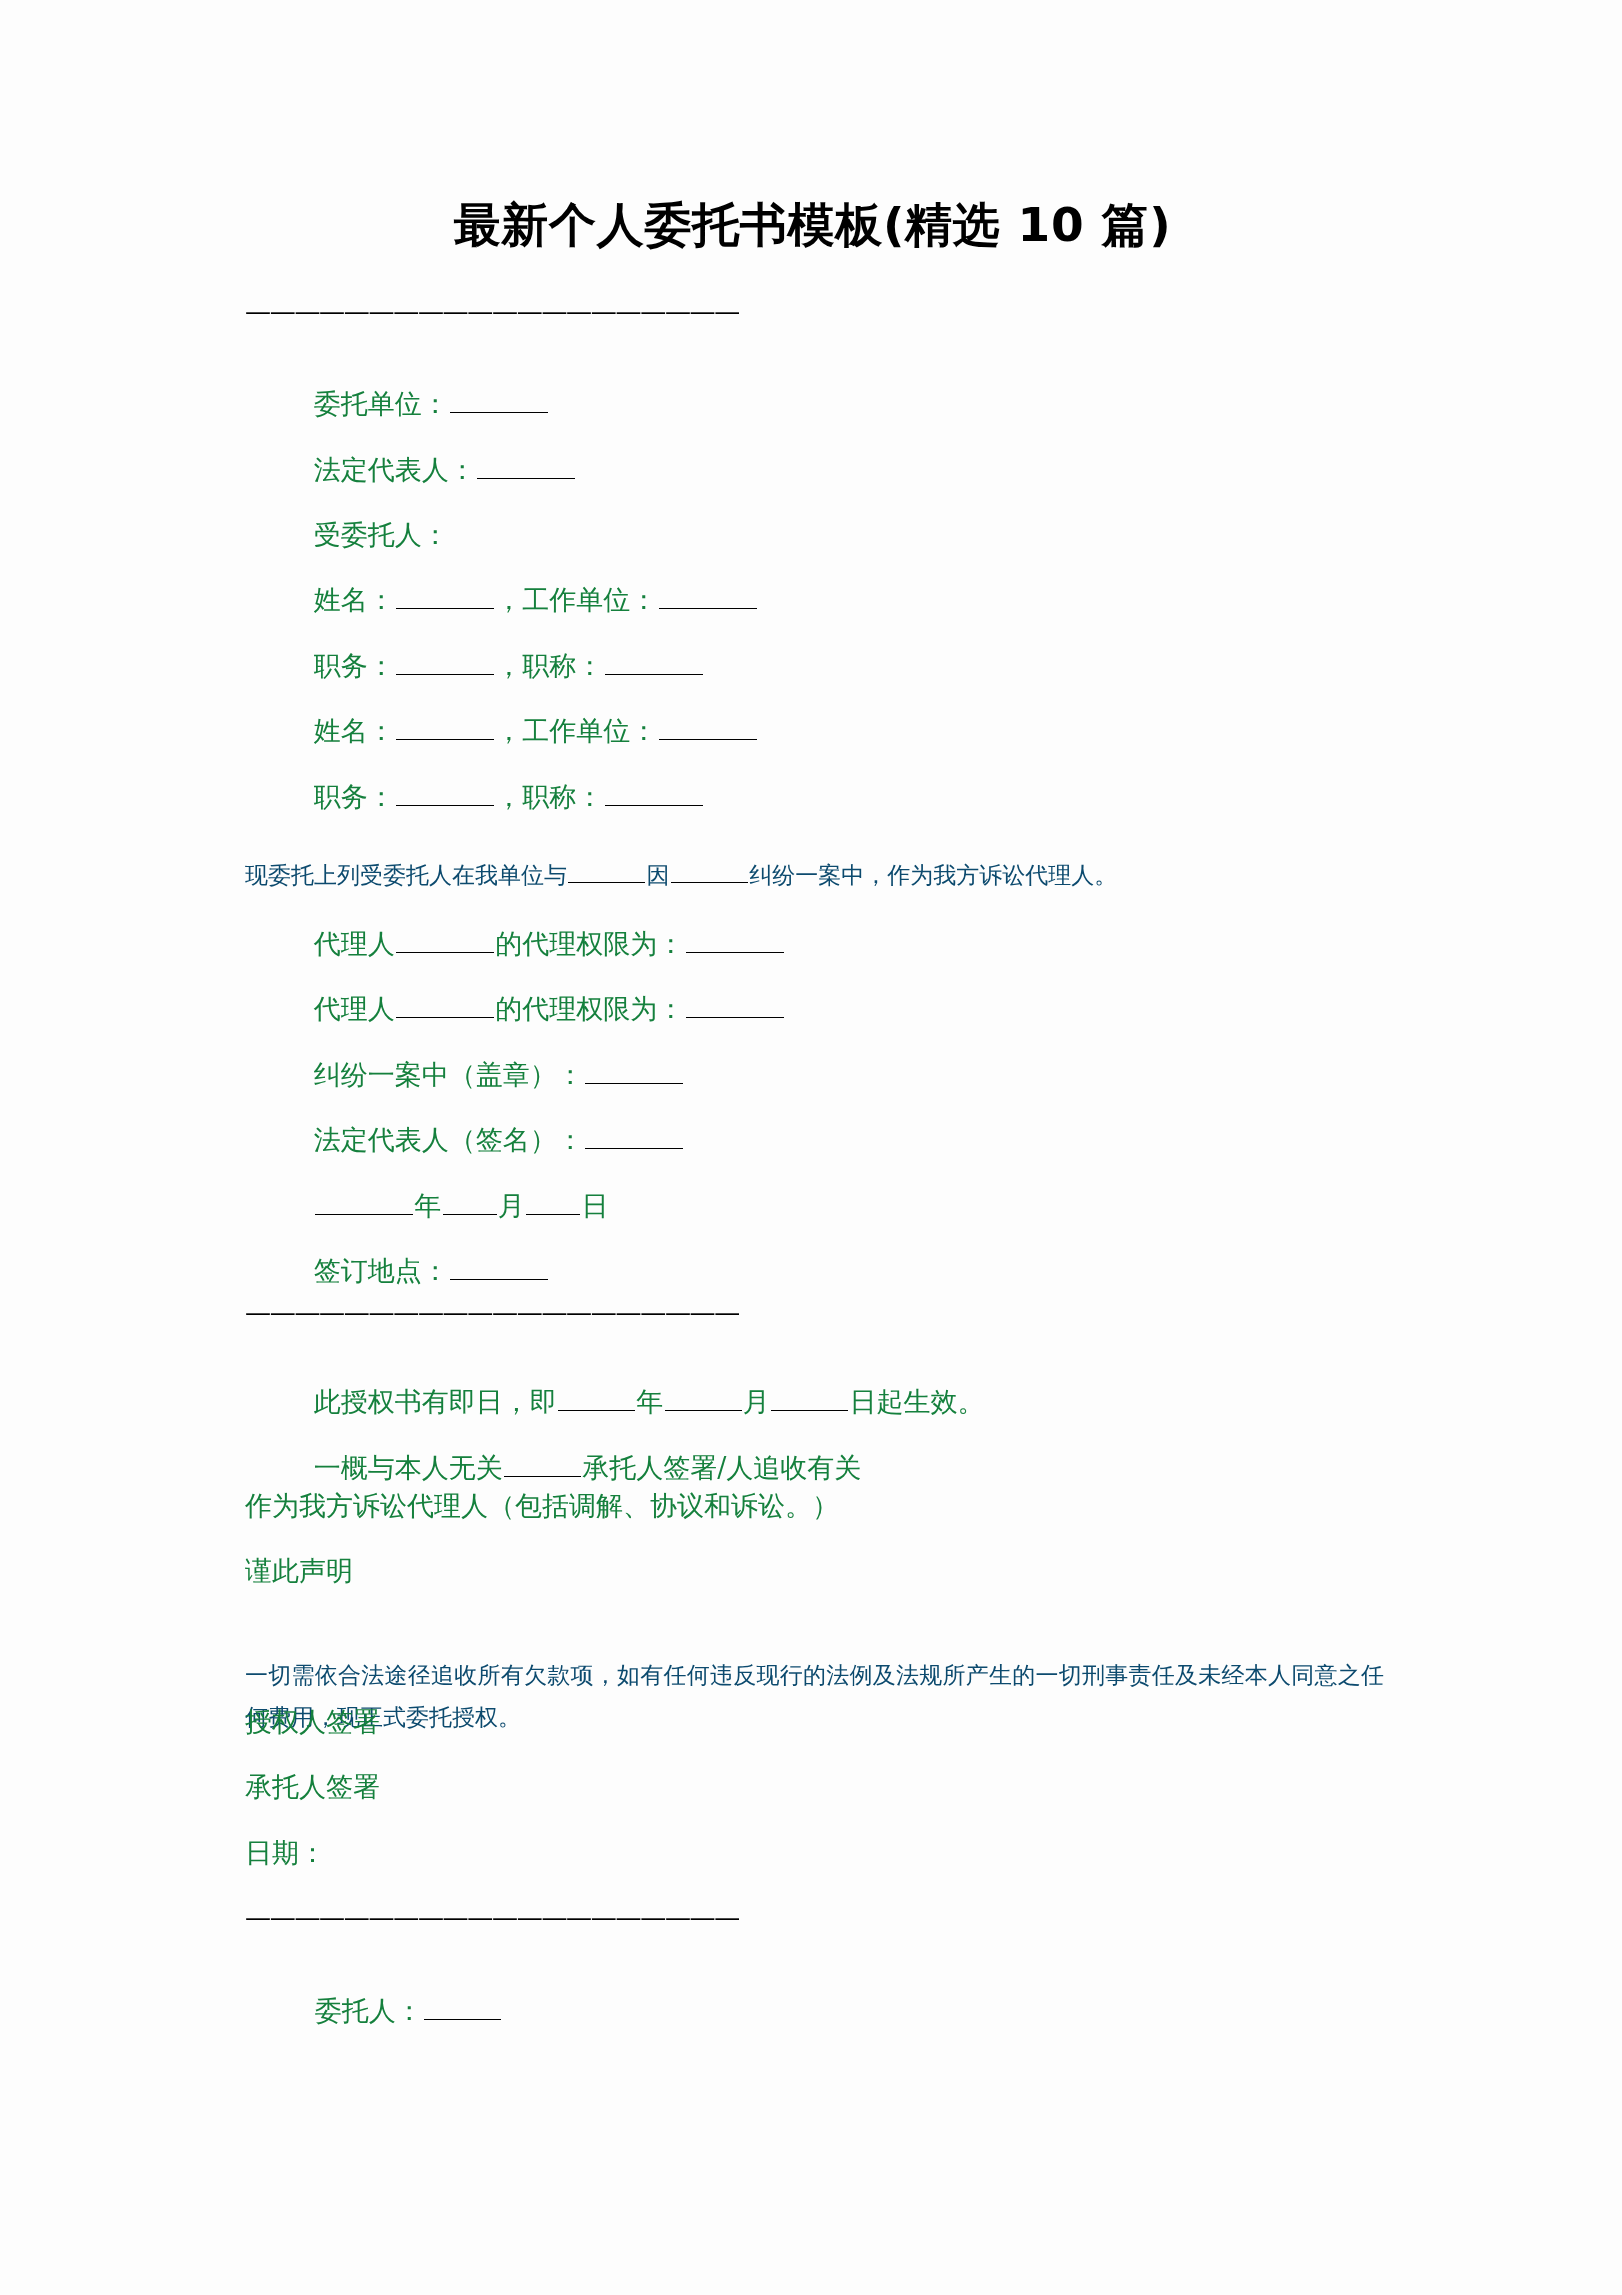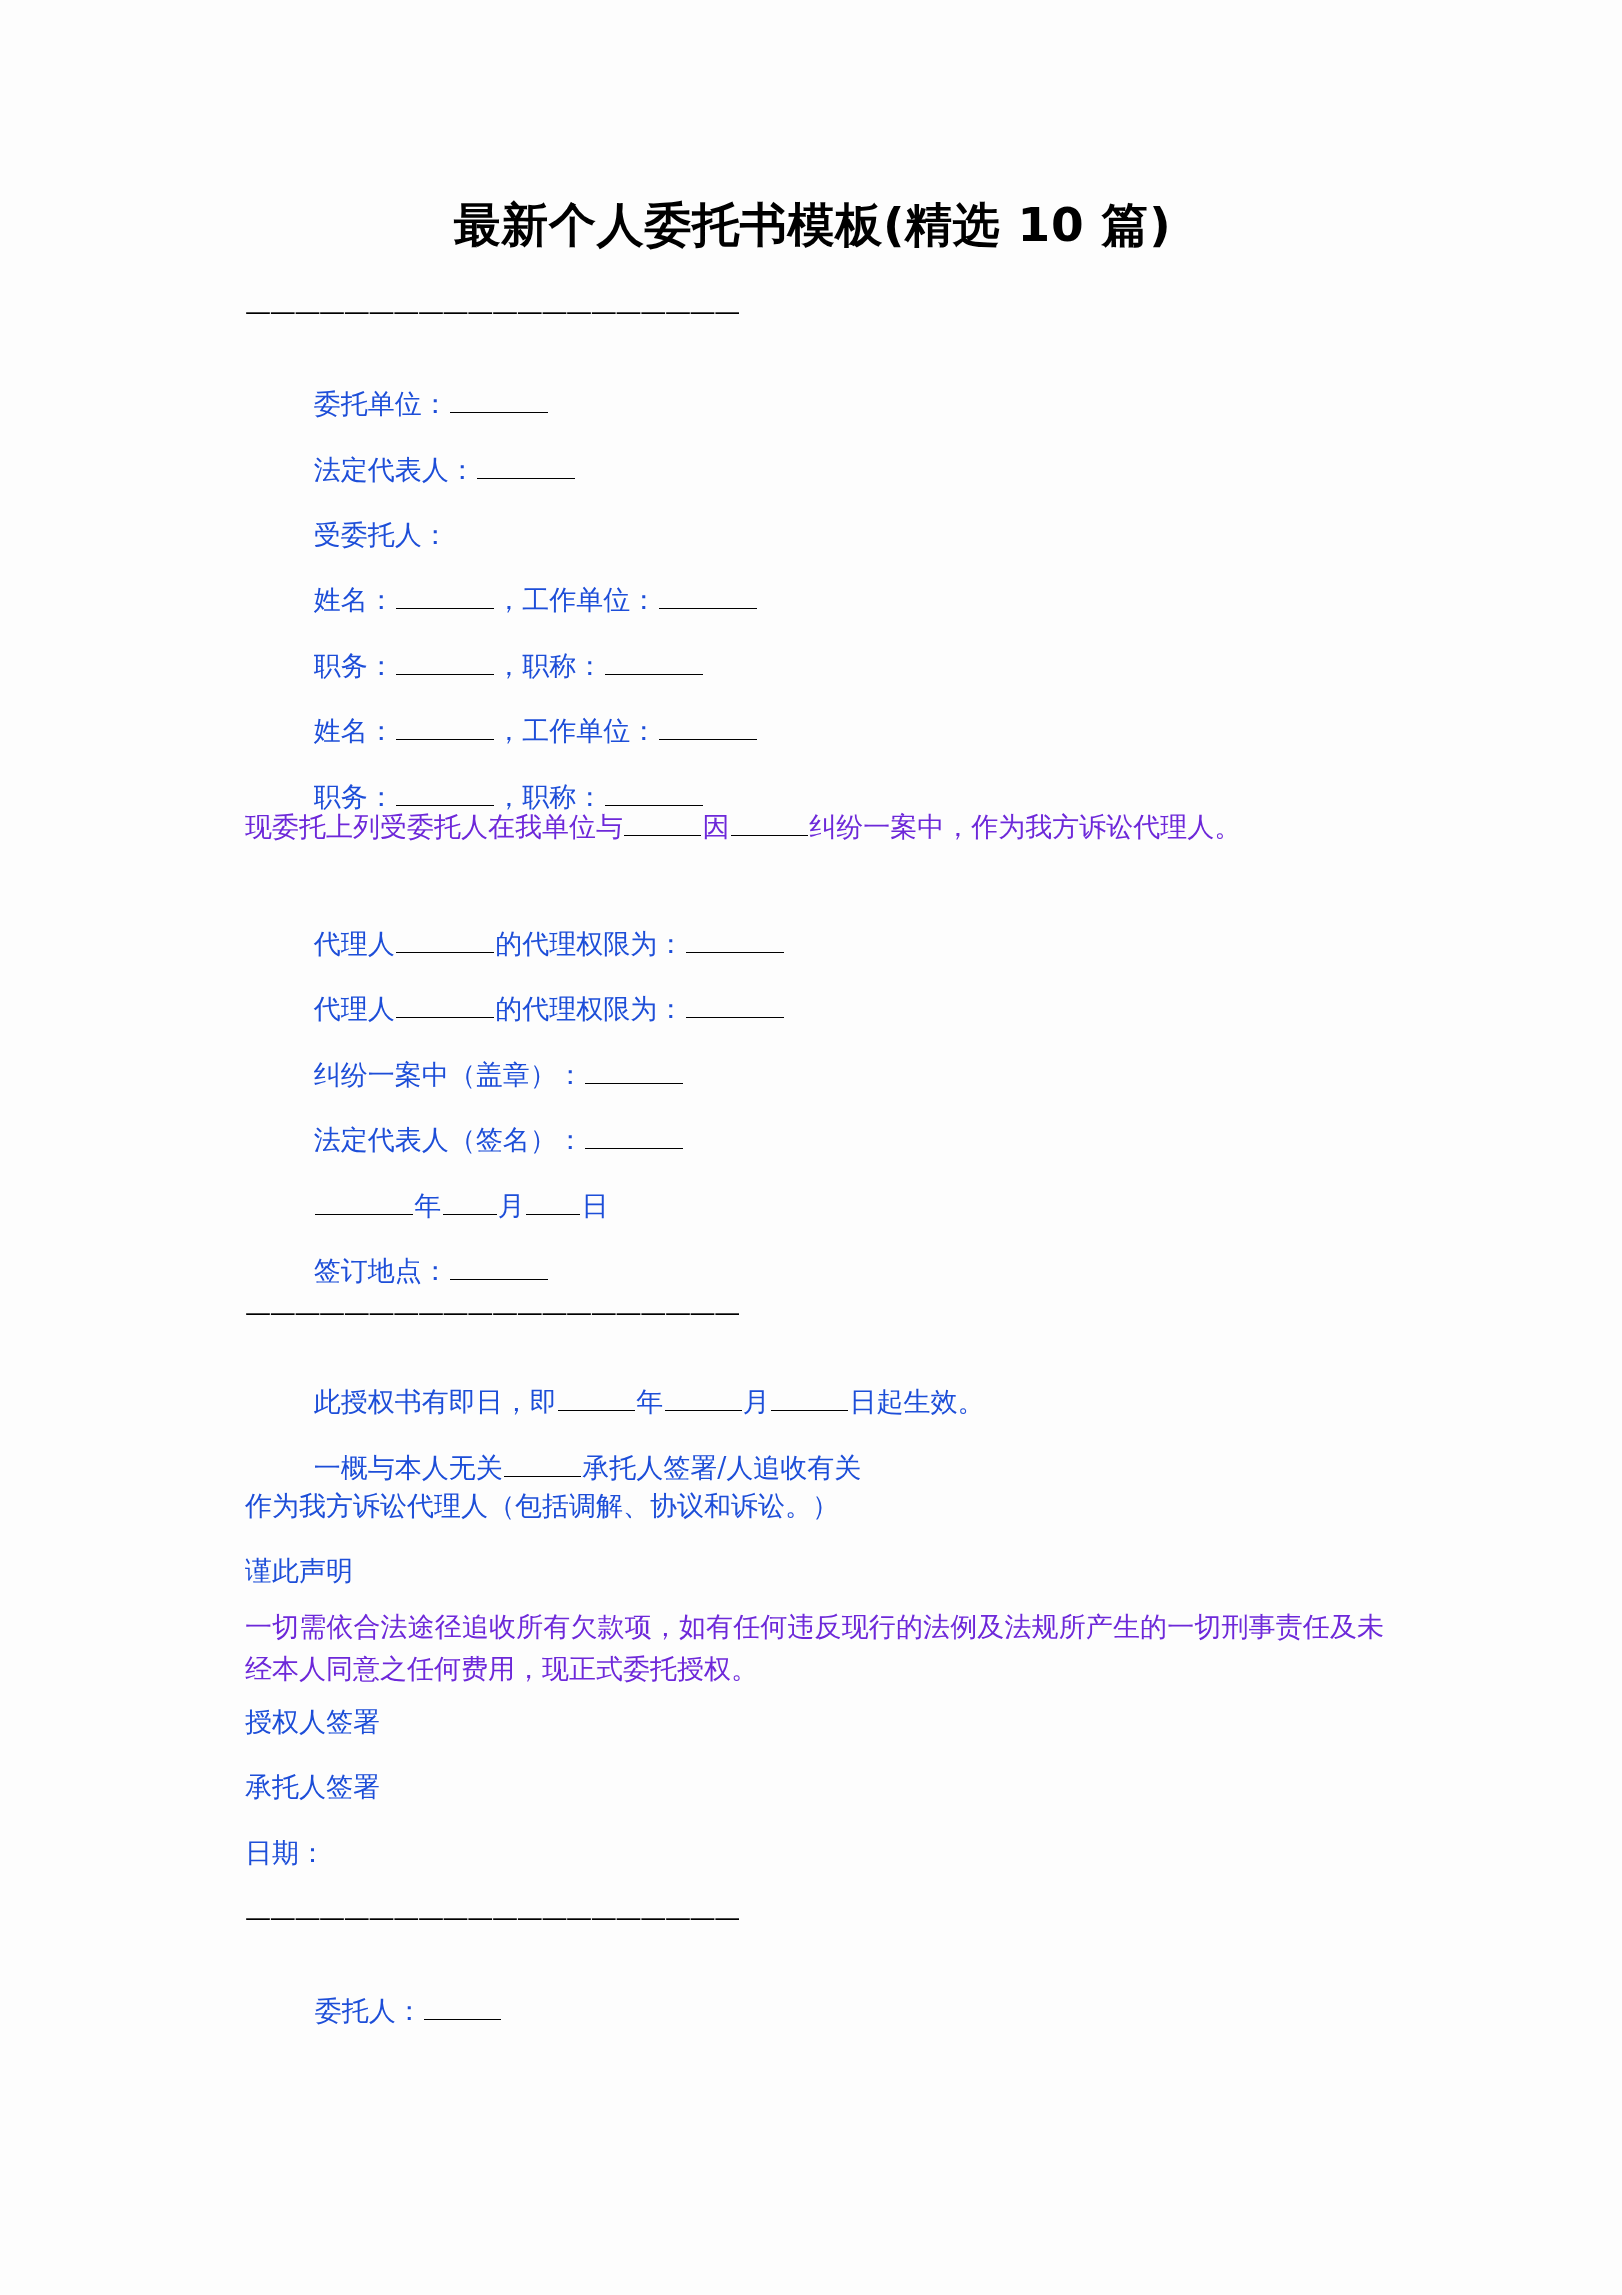--- a/index.html
+++ b/index.html
@@ -61,31 +61,32 @@
     white-space: nowrap;
     overflow: hidden;
     color: #000;
   }
 
   
   .line {
     font-family: "DejaVu Serif", "Liberation Serif", serif;
     font-size: 27px;
     line-height: 1.0;
-    color: #1d4ed8;
+    color: #15803d;
     white-space: pre-wrap;
   }
   .para {
     font-family: "DejaVu Serif", "Liberation Serif", serif;
-    font-size: 27px;
+    font-size: 23px;
     line-height: 42px;
-    color: #6d28d9;
+    color: #0c4a6e;
     text-align: justify;
     text-justify: inter-character;
     word-break: break-all;
+    margin-top: 48px;
   }
 
   
   .blank {
     display: inline-block;
     border-bottom: 1.3px solid #000;
     vertical-align: baseline;
     height: 22px;
     margin: 0 1.3px;
   }

